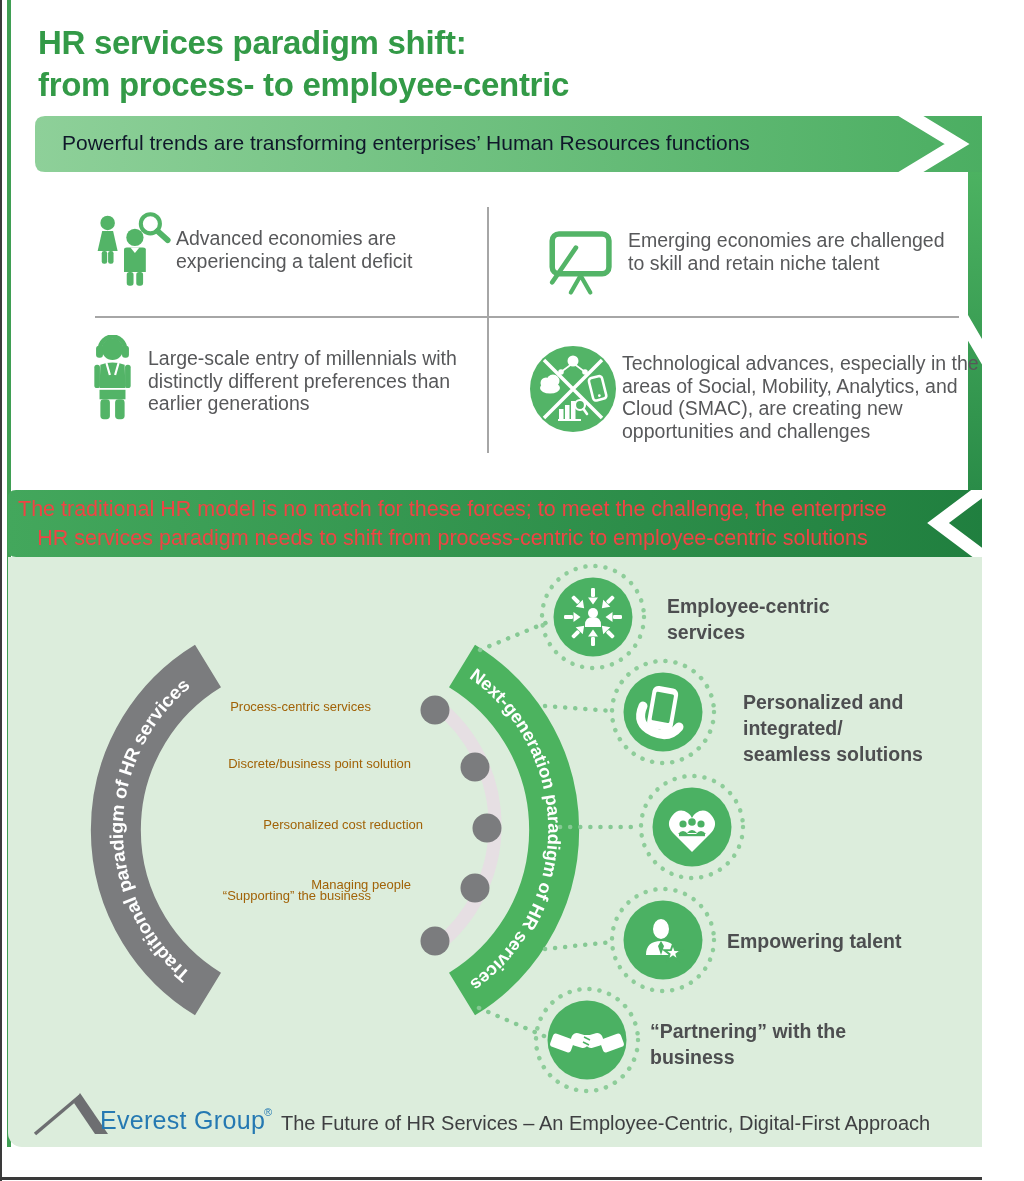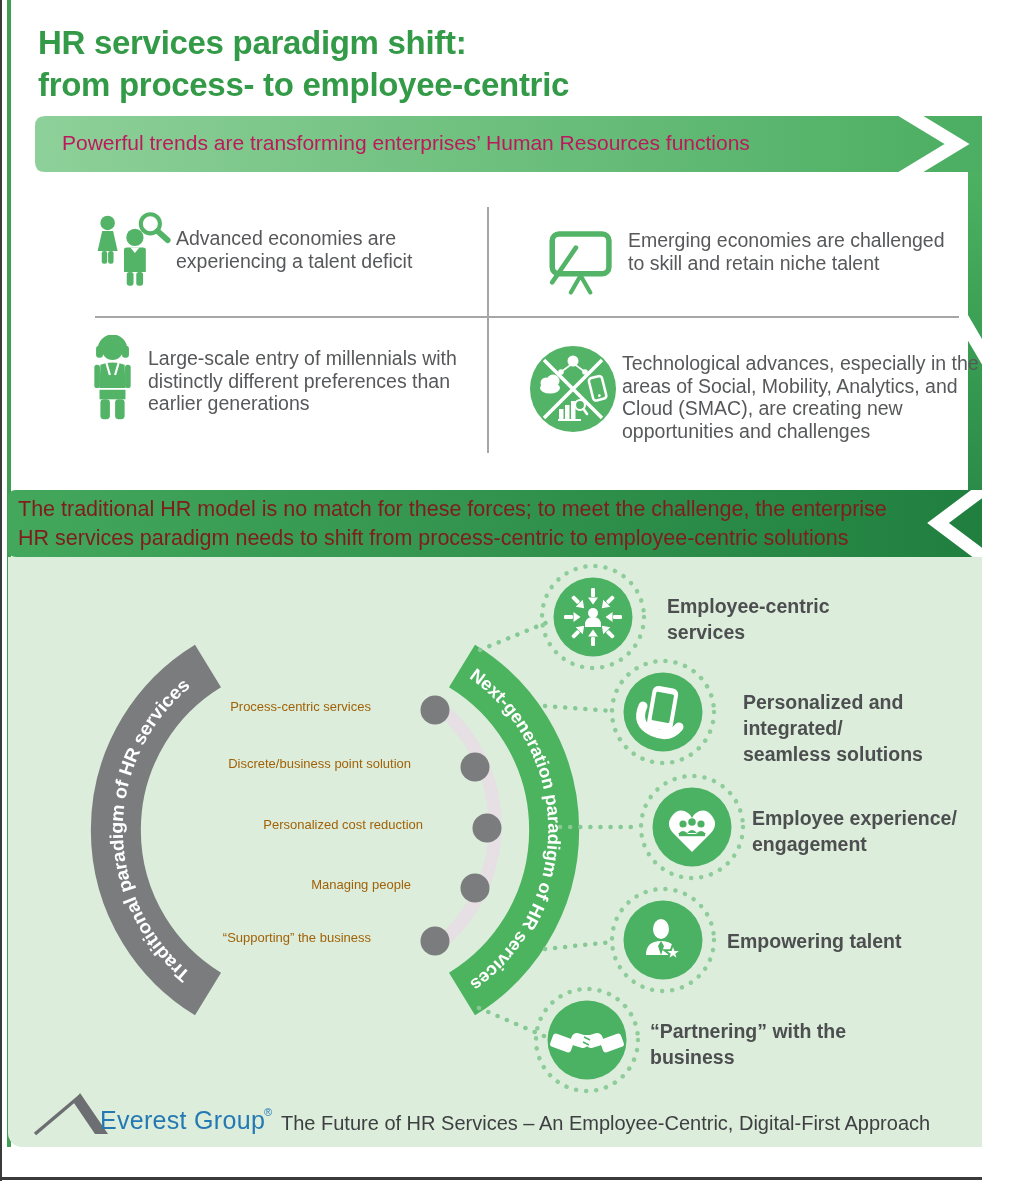--- a/index.html
+++ b/index.html
@@ -3,34 +3,34 @@
 <meta charset="utf-8">
 <style>
   html,body{margin:0;padding:0;background:#fff;}
   .stage{position:relative;width:982px;height:1181px;background:#ffffff;overflow:hidden;
          font-family:"Liberation Sans","DejaVu Sans",sans-serif;}
   .abs{position:absolute;}
   .edge-left{left:0;top:0;width:2px;height:1181px;background:#3a3a3a;}
   .edge-bottom{left:0;top:1177px;width:990px;height:3px;background:#3a3a3a;}
   .accent-strip{left:7px;top:0;width:4px;height:1147px;background:#3f9e53;}
   .title{left:38px;top:22px;font-size:33px;font-weight:bold;color:#339a47;line-height:42px;letter-spacing:-0.3px;}
-  .banner1-text{left:62px;top:131px;font-size:21px;color:#be185d;}
-  .banner2-text{left:18px;top:495px;font-size:21.5px;color:#7f1d1d;line-height:29px;white-space:pre-line;}
+  .banner1-text{left:62px;top:131px;font-size:21px;color:#0f172a;}
+  .banner2-text{left:18px;top:495px;font-size:21.5px;color:#ef4444;line-height:29px;white-space:pre-line;text-align:center;}
   .trend-text{font-size:19.5px;color:#57585a;line-height:22.5px;white-space:pre-line;}
   .t1{left:176px;top:227px;}
   .t2{left:628px;top:229px;}
   .t3{left:148px;top:347px;}
   .t4{left:622px;top:352px;}
   .divider{background:#a6a6a6;}
   .div-v{left:487px;top:207px;width:2px;height:246px;}
   .div-h{left:95px;top:316px;width:864px;height:2px;}
   .panel{left:8px;top:557px;width:1008px;height:590px;background:#dceddc;border-radius:0 0 14px 14px;}
   .trad-item{font-size:13px;color:#a16207;text-align:right;white-space:nowrap;}
   .ti1{right:611px;top:699px;} .ti2{right:571px;top:756px;} .ti3{right:559px;top:817px;}
-  .ti4{right:571px;top:877px;} .ti5{right:611px;top:930px;text-align:right;}
+  .ti4{right:571px;top:877px;} .ti5{right:611px;top:888px;text-align:right;}
   .ng-label{font-size:19.5px;font-weight:bold;color:#4d4e50;line-height:26px;white-space:pre-line;}
   .ng1{left:667px;top:593px;} .ng2{left:727px;top:689px;margin-left:16px;} .ng3{left:752px;top:805px;}
   .ng4{left:727px;top:928px;} .ng5{left:650px;top:1018px;}
   .arc-label{font-family:"Liberation Sans","DejaVu Sans",sans-serif;}
   .brand{left:100px;top:1106px;font-size:25px;color:#2579b2;letter-spacing:0.3px;}
   .reg{left:264px;top:1106px;font-size:11px;color:#2579b2;}
   .tagline{left:281px;top:1112px;font-size:20px;color:#3e3f41;}
   svg{display:block;}
 </style>
 </head>
@@ -277,22 +277,20 @@
   <div class="abs trad-item ti1">Process-centric services</div>
   <div class="abs trad-item ti2">Discrete/business point solution</div>
   <div class="abs trad-item ti3">Personalized cost reduction</div>
   <div class="abs trad-item ti4">Managing people</div>
   <div class="abs trad-item ti5">“Supporting” the business</div>
 
   <div class="abs ng-label ng1">Employee-centric
 services</div>
   <div class="abs ng-label ng2">Personalized and integrated/
 seamless solutions</div>
-  <div class="abs ng-label ng3">Employee experience/
-engagement</div>
   <div class="abs ng-label ng4">Empowering talent</div>
   <div class="abs ng-label ng5">“Partnering” with the
 business</div>
 
   <svg class="abs" style="left:33px;top:1091px" width="80" height="45" viewBox="0 0 80 45">
     <path d="M2 43 L47 5" stroke="#6d6e71" stroke-width="3.5" fill="none"></path>
     <path d="M47 2 L75 43 L62 43 L41 12 Z" fill="#6d6e71"></path>
   </svg>
   <div class="abs brand">Everest Group</div>
   <div class="abs reg">®</div>

